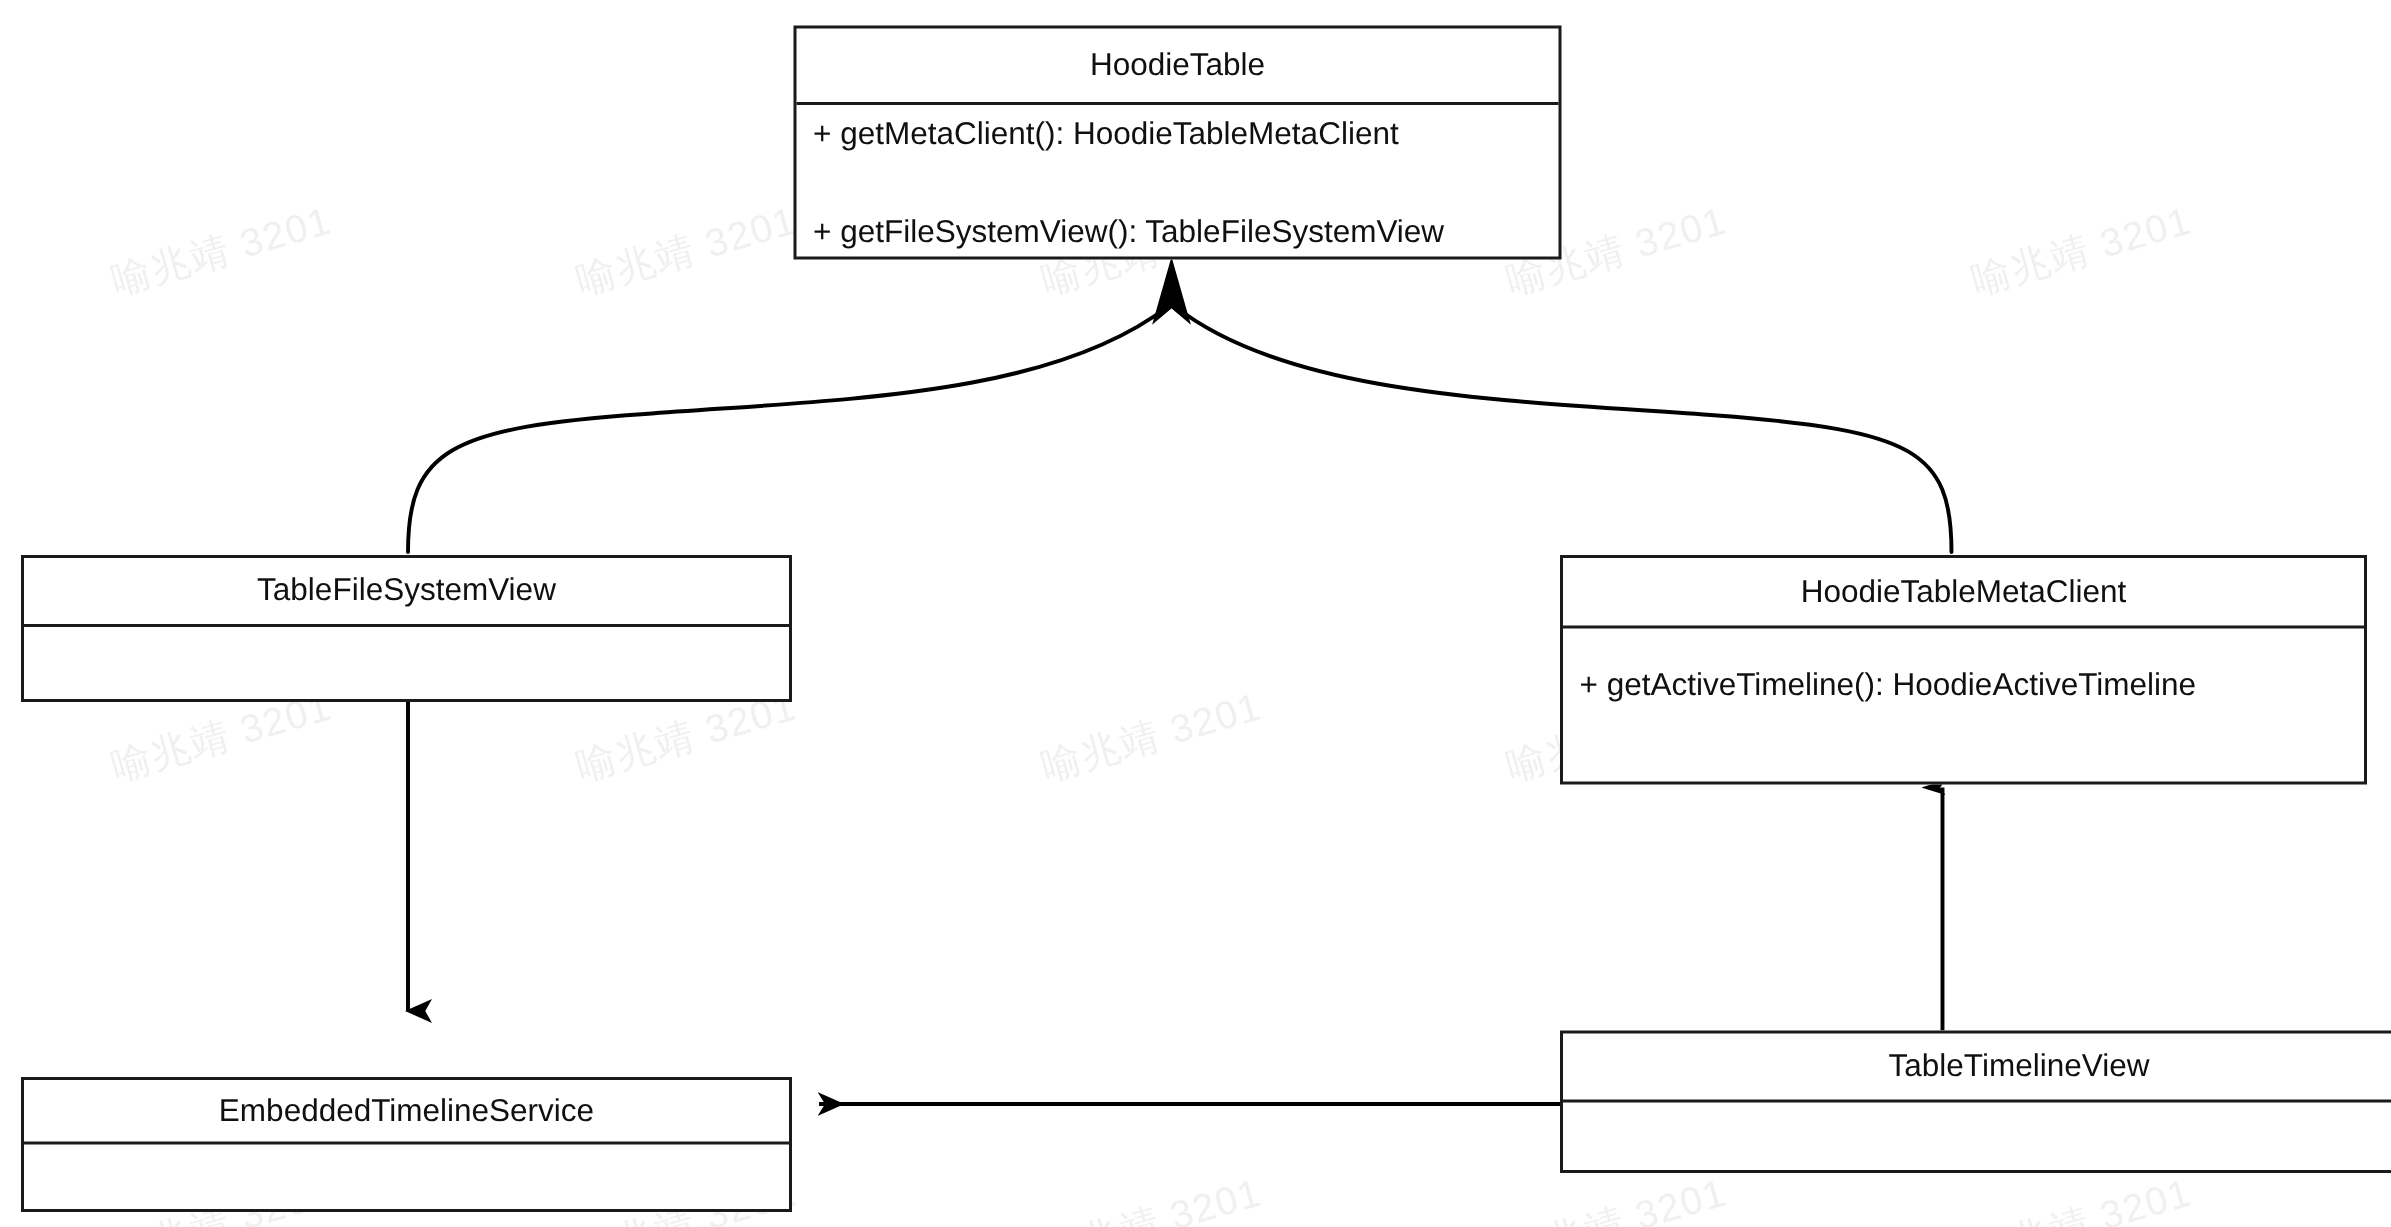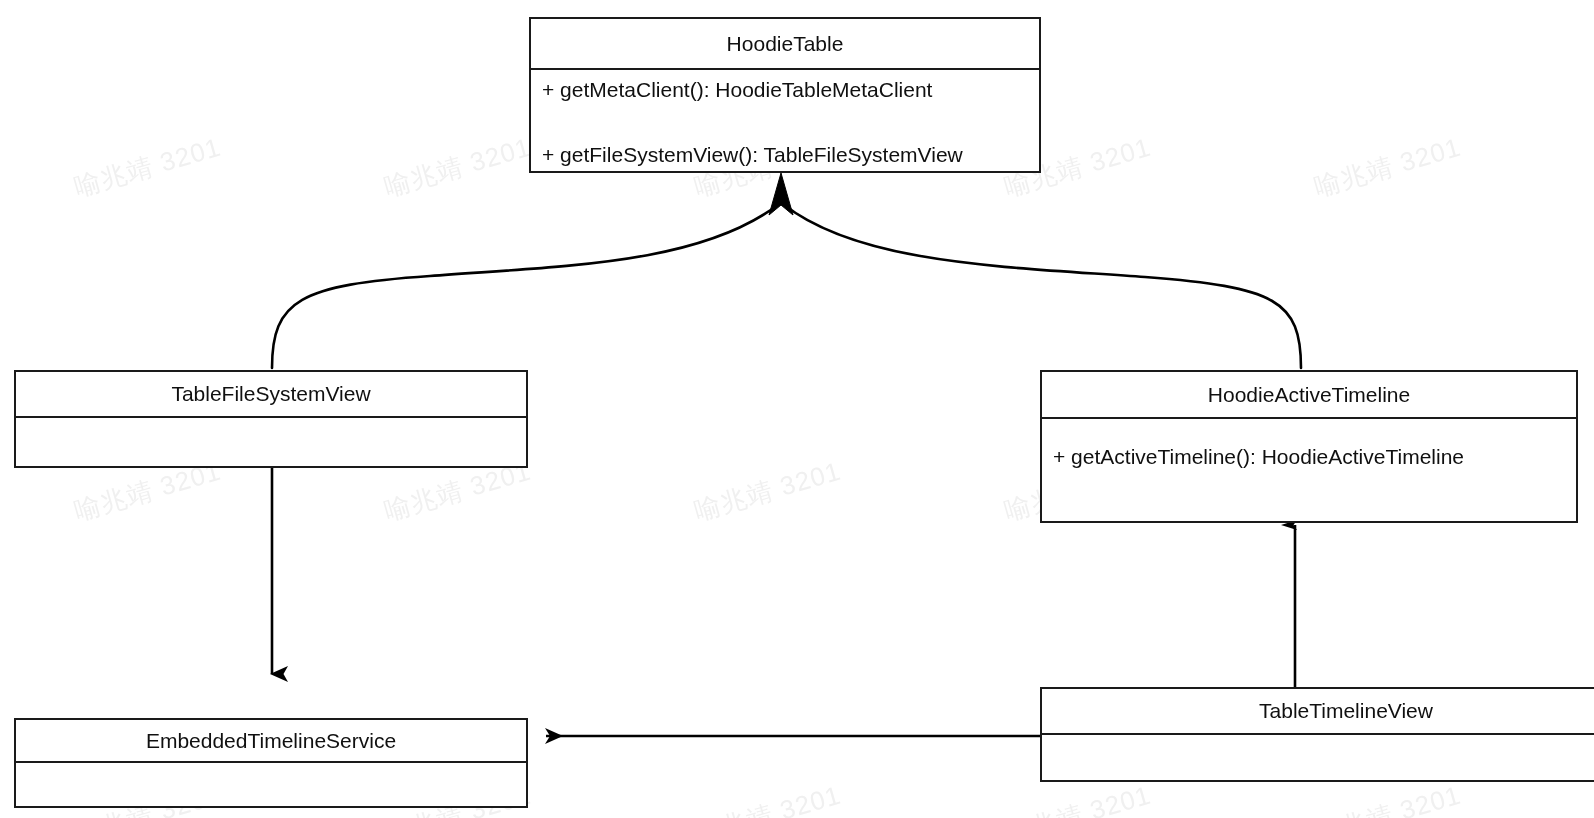--- a/index.html
+++ b/index.html
@@ -170,21 +170,21 @@
       <div class="uml-member">+ getFileSystemView(): TableFileSystemView</div>
     </div>
   </div>
 
   <div class="uml-class" id="class-table-file-system-view">
     <div class="uml-name">TableFileSystemView</div>
     <div class="uml-members empty"></div>
   </div>
 
   <div class="uml-class" id="class-hoodie-table-meta-client">
-    <div class="uml-name">HoodieActiveTimeline</div>
+    <div class="uml-name">HoodieTableMetaClient</div>
     <div class="uml-members">
       <div class="uml-member">+ getActiveTimeline(): HoodieActiveTimeline</div>
     </div>
   </div>
 
   <div class="uml-class" id="class-embedded-timeline-service">
     <div class="uml-name">EmbeddedTimelineService</div>
     <div class="uml-members empty"></div>
   </div>
 

